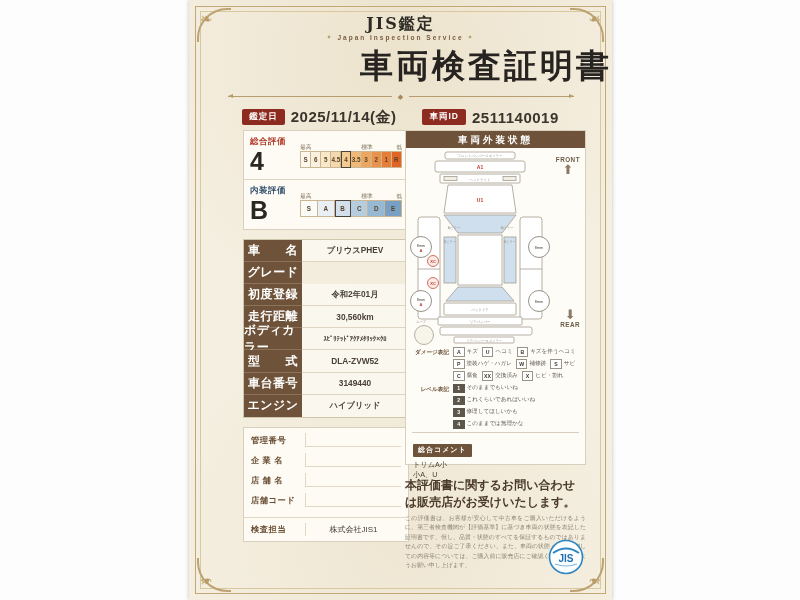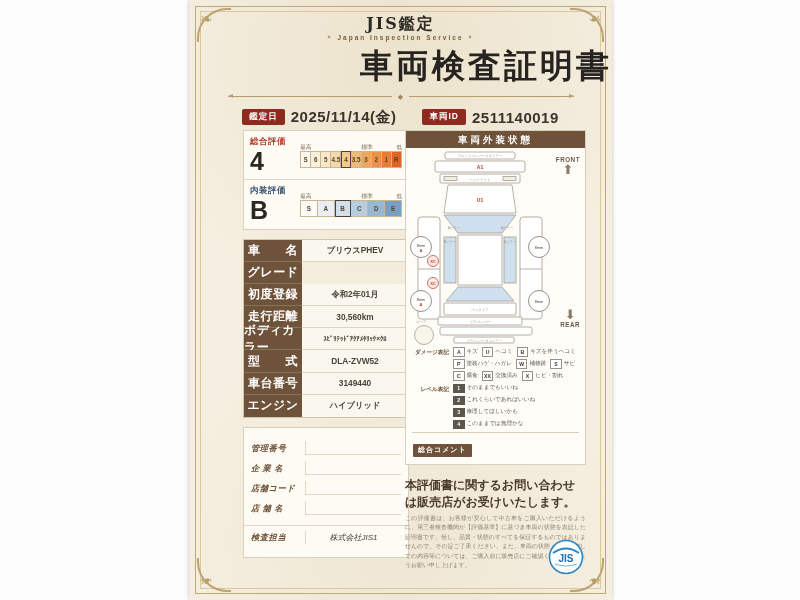--- a/index.html
+++ b/index.html
@@ -77,21 +77,21 @@
   .repair-note{flex:1;border-left:1px solid #ddd5c2;padding-left:6px;margin-left:4px;font-size:6.4px;color:#8a7a60;line-height:1.5;}
 
   .info-table{margin-top:9px;border:1px solid #cfc6ae;}
   .vrow{display:flex;height:22.2px;}
   .vlabel{width:58px;flex:none;background:#6e5239;color:#fff;font-size:12px;font-weight:bold;display:flex;align-items:center;justify-content:center;letter-spacing:.5px;border-bottom:1px solid #8a7358;}
   .vrow:last-child .vlabel{border-bottom:none;}
   .vval{flex:1;background:#faf7ee;font-size:8.3px;color:#4a4238;display:flex;align-items:center;justify-content:center;border-bottom:1px solid #ddd5c2;text-align:center;font-weight:bold;}
   .vval.small{font-size:6.6px;}
   .vrow:last-child .vval{border-bottom:none;}
 
-  .office{margin-top:9px;padding:10px 0;font-style:italic;}
+  .office{margin-top:9px;padding:2px 0;}
   .orow{display:flex;align-items:center;padding:3px 7px;}
   .orow .olabel{width:54px;flex:none;color:#6b4f35;font-weight:bold;font-size:8.3px;letter-spacing:.5px;}
   .orow .oval{flex:1;border-bottom:1px solid #e0d8c5;align-self:stretch;border-left:1px solid #e0d8c5;min-height:13px;font-size:8px;color:#4a4238;display:flex;align-items:center;justify-content:center;}
   .orow.last{margin-top:7px;border-top:1px solid #e0d8c5;padding-top:5px;}
   .orow.last .oval{border-bottom:none;}
 
   
   .right-col{position:absolute;left:216px;top:130px;width:181px;}
   .ext-panel{background:#fdfcf7;border:1px solid #d8d0bc;height:333px;position:relative;}
   .ext-head{background:#6e5239;color:#fff;font-size:9.5px;font-weight:bold;text-align:center;letter-spacing:3px;height:17px;line-height:17px;}
@@ -239,25 +239,25 @@
       <div class="panel office">
         <div class="orow">
           <span class="olabel">管理番号</span>
           <span class="oval"></span>
         </div>
         <div class="orow">
           <span class="olabel">企 業 名</span>
           <span class="oval"></span>
         </div>
         <div class="orow">
+          <span class="olabel">店 舗 名</span>
+          <span class="oval"></span>
+        </div>
+        <div class="orow">
           <span class="olabel">店舗コード</span>
-          <span class="oval"></span>
-        </div>
-        <div class="orow">
-          <span class="olabel">店 舗 名</span>
           <span class="oval"></span>
         </div>
         <div class="orow last">
           <span class="olabel">検査担当</span>
           <span class="oval">株式会社JIS1</span>
         </div>
       </div>
     </div>
 
     <div class="right-col">
@@ -412,20 +412,24 @@
                   <span>このままでは無理かな</span>
                 </span>
             </div>
           </div>
         </div>
 
         <hr class="ext-hr">
 
         <div class="comment">
           <span class="cm-badge">総合コメント</span>
+          <div class="cm-text">
+            <div>トリムA小</div>
+            <div>小A、U</div>
+          </div>
         </div>
       </div>
     </div>
 
     <div class="disclaimer">
       <div class="dc-head">本評価書に関するお問い合わせは販売店がお受けいたします。</div>
       <div class="dc-body">この評価書は、お客様が安心して中古車をご購入いただけるように、第三者検査機関が【評価基準】に基づき車両の状態を表記した証明書です。但し、品質・状態のすべてを保証するものではありませんので、その旨ご了承ください。また、車両の状態・装備に関しての内容等については、ご購入前に販売店にご確認くださいますようお願い申し上げます。</div>
       <svg class="jis-logo" viewBox="0 0 36 36">
         <circle cx="18" cy="18" r="16.5" fill="#fdfeff" stroke="#2e86c1" stroke-width="1.6"></circle>
         <path d="M5,14 Q18,5 31,14" fill="none" stroke="#2e86c1" stroke-width="2"></path>

